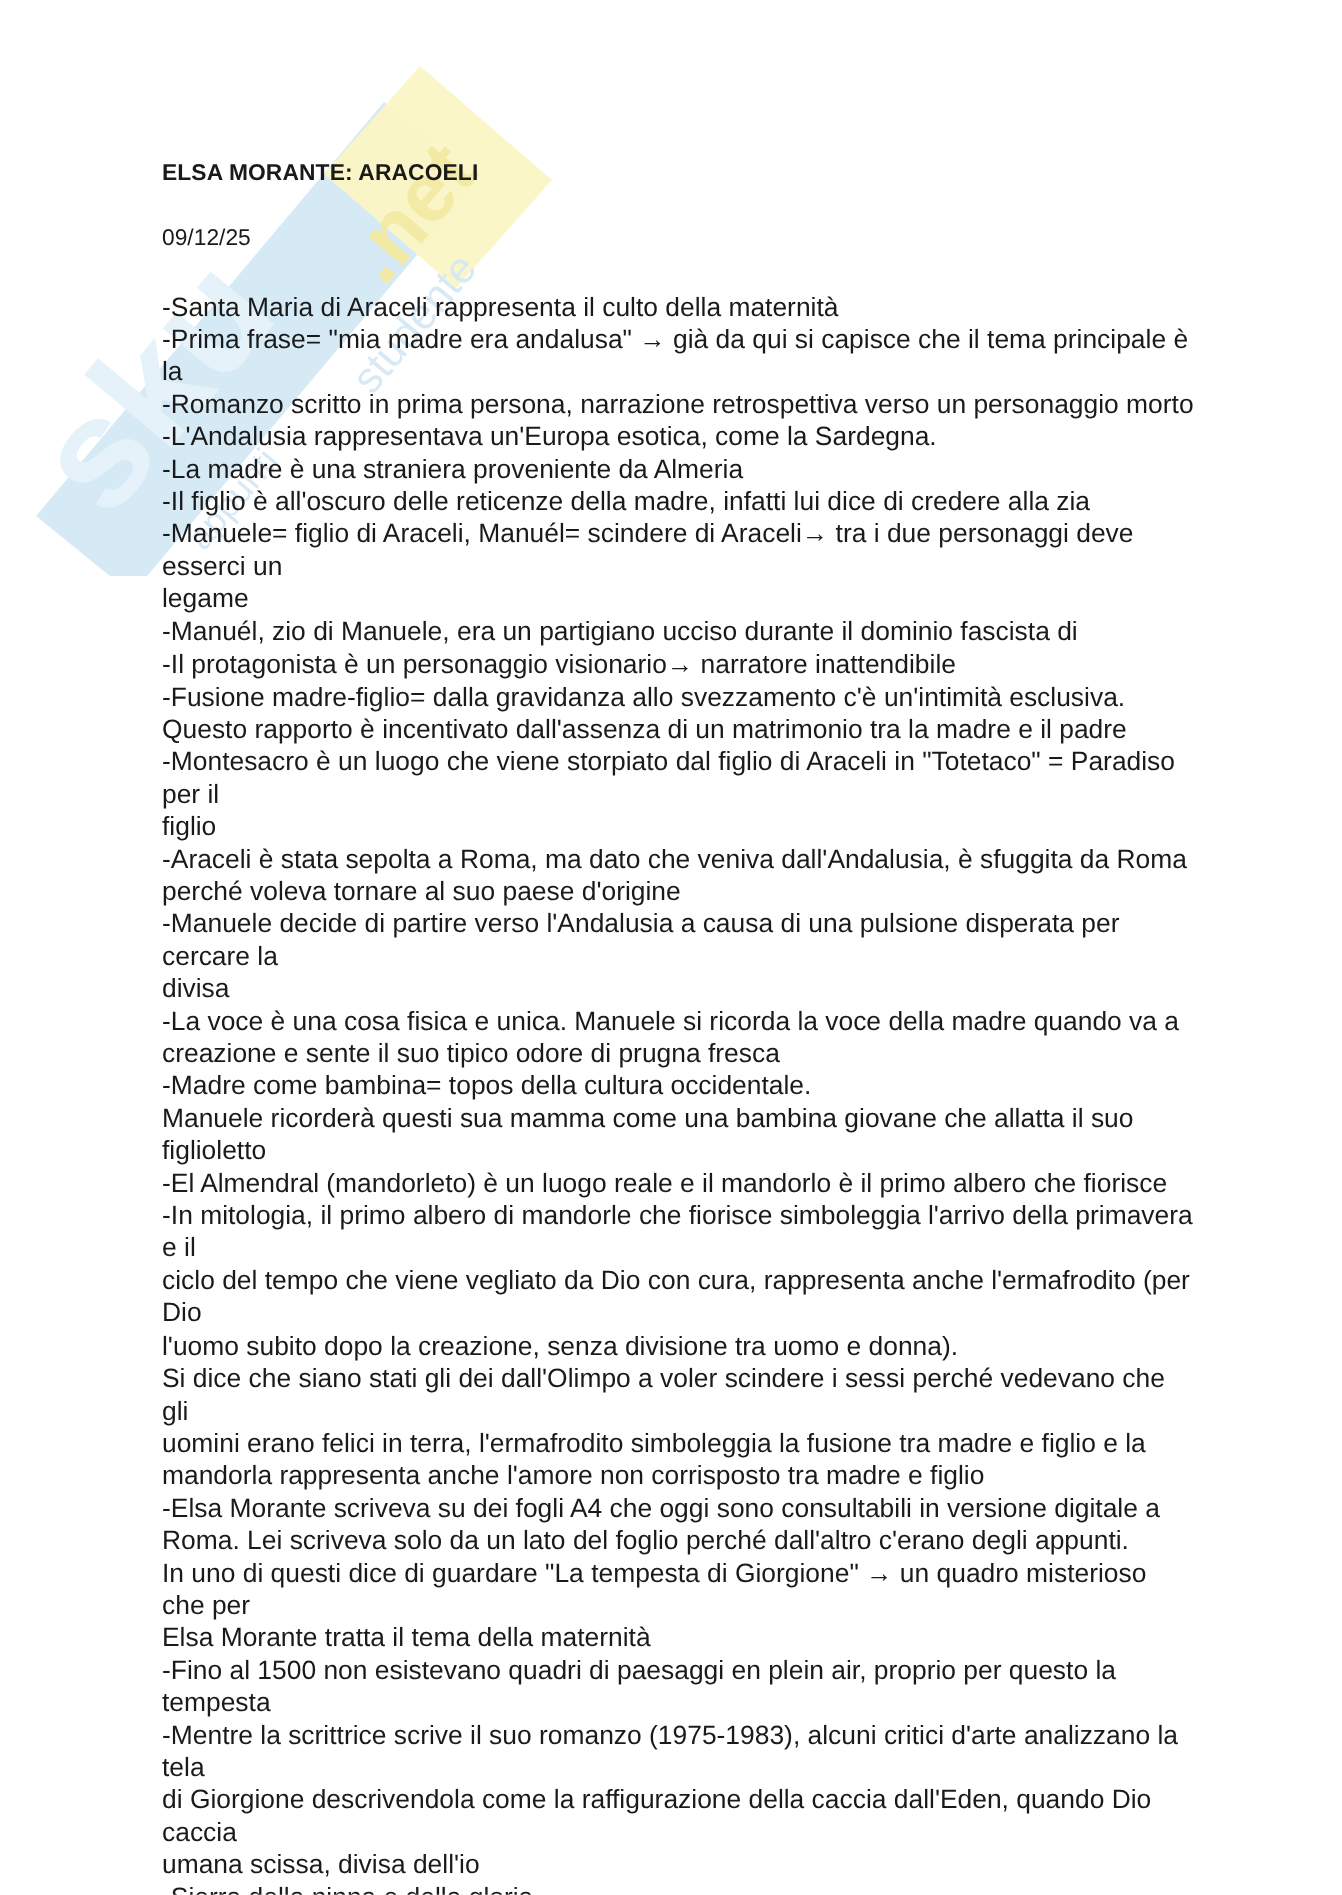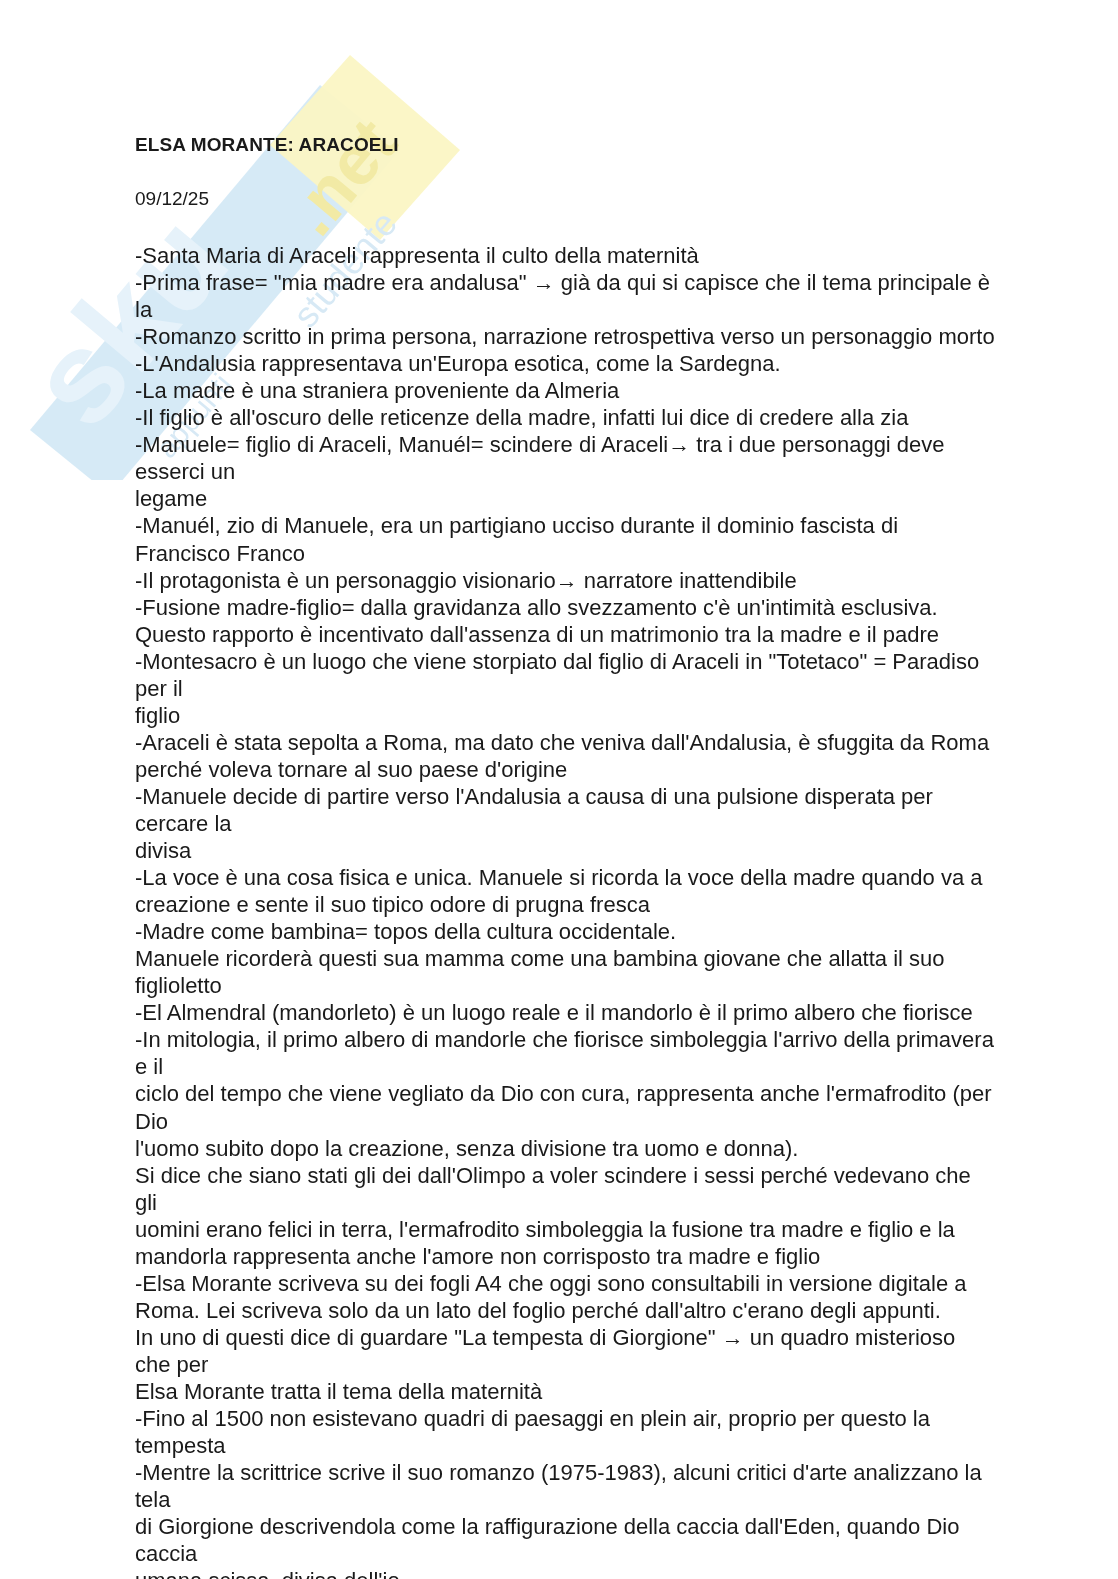--- a/index.html
+++ b/index.html
@@ -86,21 +86,20 @@
   <div class="notes" id="notes">
       <p class="note-line">-Santa Maria di Araceli rappresenta il culto della maternità</p>
       <p class="note-line">-Prima frase= "mia madre era andalusa" → già da qui si capisce che il tema principale è la</p>
       <p class="note-line">-Romanzo scritto in prima persona, narrazione retrospettiva verso un personaggio morto</p>
       <p class="note-line">-L'Andalusia rappresentava un'Europa esotica, come la Sardegna.</p>
       <p class="note-line">-La madre è una straniera proveniente da Almeria</p>
       <p class="note-line">-Il figlio è all'oscuro delle reticenze della madre, infatti lui dice di credere alla zia</p>
       <p class="note-line">-Manuele= figlio di Araceli, Manuél= scindere di Araceli→ tra i due personaggi deve esserci un</p>
       <p class="note-line">legame</p>
       <p class="note-line">-Manuél, zio di Manuele, era un partigiano ucciso durante il dominio fascista di</p>
-      <p class="note-line">Francisco Franco</p>
       <p class="note-line">-Il protagonista è un personaggio visionario→ narratore inattendibile</p>
       <p class="note-line">-Fusione madre-figlio= dalla gravidanza allo svezzamento c'è un'intimità esclusiva.</p>
       <p class="note-line">Questo rapporto è incentivato dall'assenza di un matrimonio tra la madre e il padre</p>
       <p class="note-line">-Montesacro è un luogo che viene storpiato dal figlio di Araceli in "Totetaco" = Paradiso per il</p>
       <p class="note-line">figlio</p>
       <p class="note-line">-Araceli è stata sepolta a Roma, ma dato che veniva dall'Andalusia, è sfuggita da Roma</p>
       <p class="note-line">perché voleva tornare al suo paese d'origine</p>
       <p class="note-line">-Manuele decide di partire verso l'Andalusia a causa di una pulsione disperata per cercare la</p>
       <p class="note-line">divisa</p>
       <p class="note-line">-La voce è una cosa fisica e unica. Manuele si ricorda la voce della madre quando va a</p>

